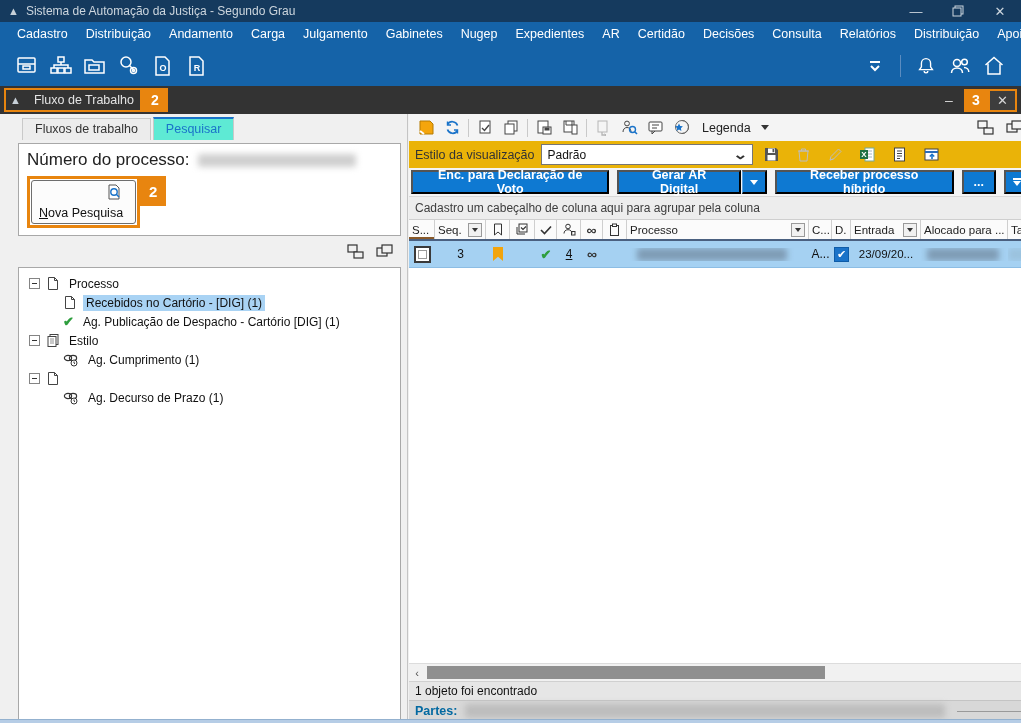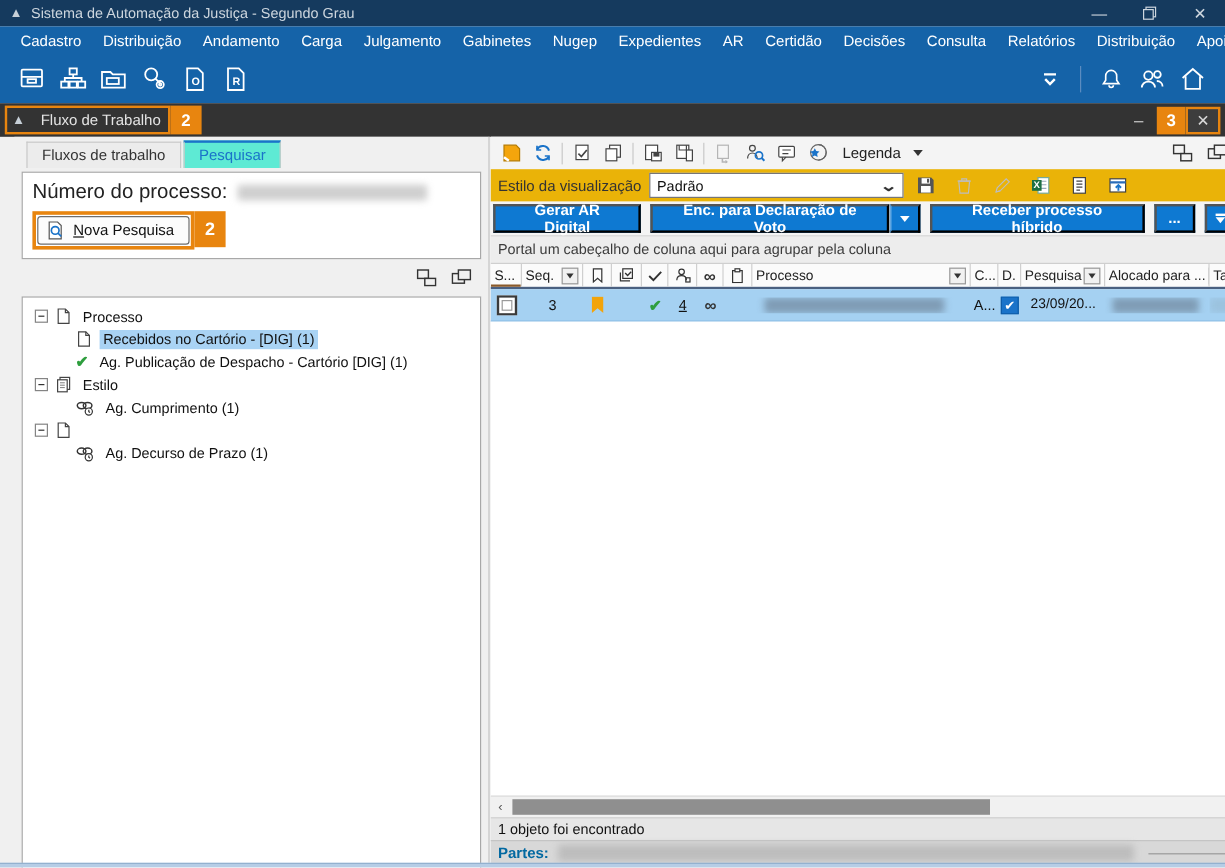--- a/index.html
+++ b/index.html
@@ -39,21 +39,21 @@
   .tab { padding:3px 12px 4px; font-size:12.5px; color:#333; background:#ececec; border:1px solid #c9c9c9; border-bottom:none; }
   .tab.active { background:#5eead4; color:#1a73c9; border-top:2px solid #1a73c9; }
   
   .search-box { margin:3px 6px 0 6px; background:#fff; border:1px solid #a8a8a8; padding:6px 8px 7px; }
   .proc-row { display:flex; align-items:center; gap:8px; }
   .proc-label { font-size:17px; color:#222; }
   .redact { border-radius:2px; filter:blur(3px); }
   .redact-proc { width:158px; height:13px; background:#cfcfcf; }
   .btn-wrap { display:inline-flex; margin-top:6px; }
   .btn-orange-outline { display:inline-flex; border:3px solid #e8850f; padding:1px; }
-  .nova-btn { display:inline-flex; align-items:center; gap:6px; background:#fcfcfc; border:1px solid #6e6e6e; border-radius:3px; padding:3px 12px 3px 7px; font-size:12.5px; color:#111; }
+  .nova-btn { display:inline-flex; align-items:flex-end; gap:6px; background:#fcfcfc; border:1px solid #6e6e6e; border-radius:3px; padding:3px 12px 3px 7px; font-size:12.5px; color:#111;flex-direction:column; }
   .nova-btn .mn { text-decoration:underline; }
   .badge-nova { width:26px; height:30px; font-size:15px; }
   
   .mini-icons-row { display:flex; justify-content:flex-end; gap:12px; padding:8px 14px 4px; }
   
   .tree-box { margin:4px 6px 6px 6px; background:#fff; border:1px solid #a8a8a8; height:496px; padding:6px 4px; overflow:hidden; }
   .tnode { display:flex; align-items:center; height:19px; gap:6px; font-size:12px; color:#111; }
   .expander { width:11px; height:11px; border:1px solid #848484; background:#fff; display:flex; align-items:center; justify-content:center; flex:0 0 11px; }
   .expander::before { content:""; width:5px; height:1px; background:#333; }
   .t-ind1 { padding-left:6px; } .t-ind2 { padding-left:40px; }
@@ -468,36 +468,36 @@
           <svg width="18" height="17" viewBox="0 0 18 17" fill="none">
               <rect x="2" y="3" width="13" height="11" stroke="#444" fill="#fff"></rect>
               <path d="M2 6h13" stroke="#2b6cb8" stroke-width="2"></path>
               <path d="M9 13V8.5" stroke="#1a73c9" stroke-width="1.6"></path>
               <path d="M6.8 10.5L9 8.3l2.2 2.2" stroke="#1a73c9" stroke-width="1.6"></path>
             </svg>
         </div>
       </div>
 
       <div class="rp-buttons">
+        <button class="bluebtn">Enc. para Declaração de Voto</button>
         <button class="bluebtn">Gerar AR Digital</button>
-        <button class="bluebtn">Enc. para Declaração de Voto</button>
         <button class="bluebtn dd">
             <span class="dd-caret"></span>
           </button>
         <button class="bluebtn">Receber processo híbrido</button>
         <button class="bluebtn dots">...</button>
         <button class="bluebtn" style="padding:0 7px">
             <span class="dd-over">
               <span class="dd-caret"></span>
             </span>
           </button>
       </div>
 
       <div class="group-bar">
-        <span>Portal um cabeçalho de coluna aqui para agrupar pela coluna</span>
+        <span>Cadastro um cabeçalho de coluna aqui para agrupar pela coluna</span>
       </div>
 
       <div class="thead">
         <div class="th sorted" style="width:26px">
             <span>S...</span>
           </div>
         <div class="th" style="width:51px">
           <span>Seq.</span>
           <span class="filter">
               <span class="caret-down"></span>
@@ -542,21 +542,21 @@
               <span class="caret-down"></span>
             </span>
         </div>
         <div class="th" style="width:23px">
             <span>C...</span>
           </div>
         <div class="th" style="width:19px">
             <span>D.</span>
           </div>
         <div class="th" style="width:70px">
-          <span>Pesquisa</span>
+          <span>Entrada</span>
           <span class="filter">
               <span class="caret-down"></span>
             </span>
         </div>
         <div class="th" style="width:87px">
           <span>Alocado para ...</span>
           <span class="filter"></span>
         </div>
         <div class="th" style="flex:1;border-right:none">
             <span>Tarj</span>

